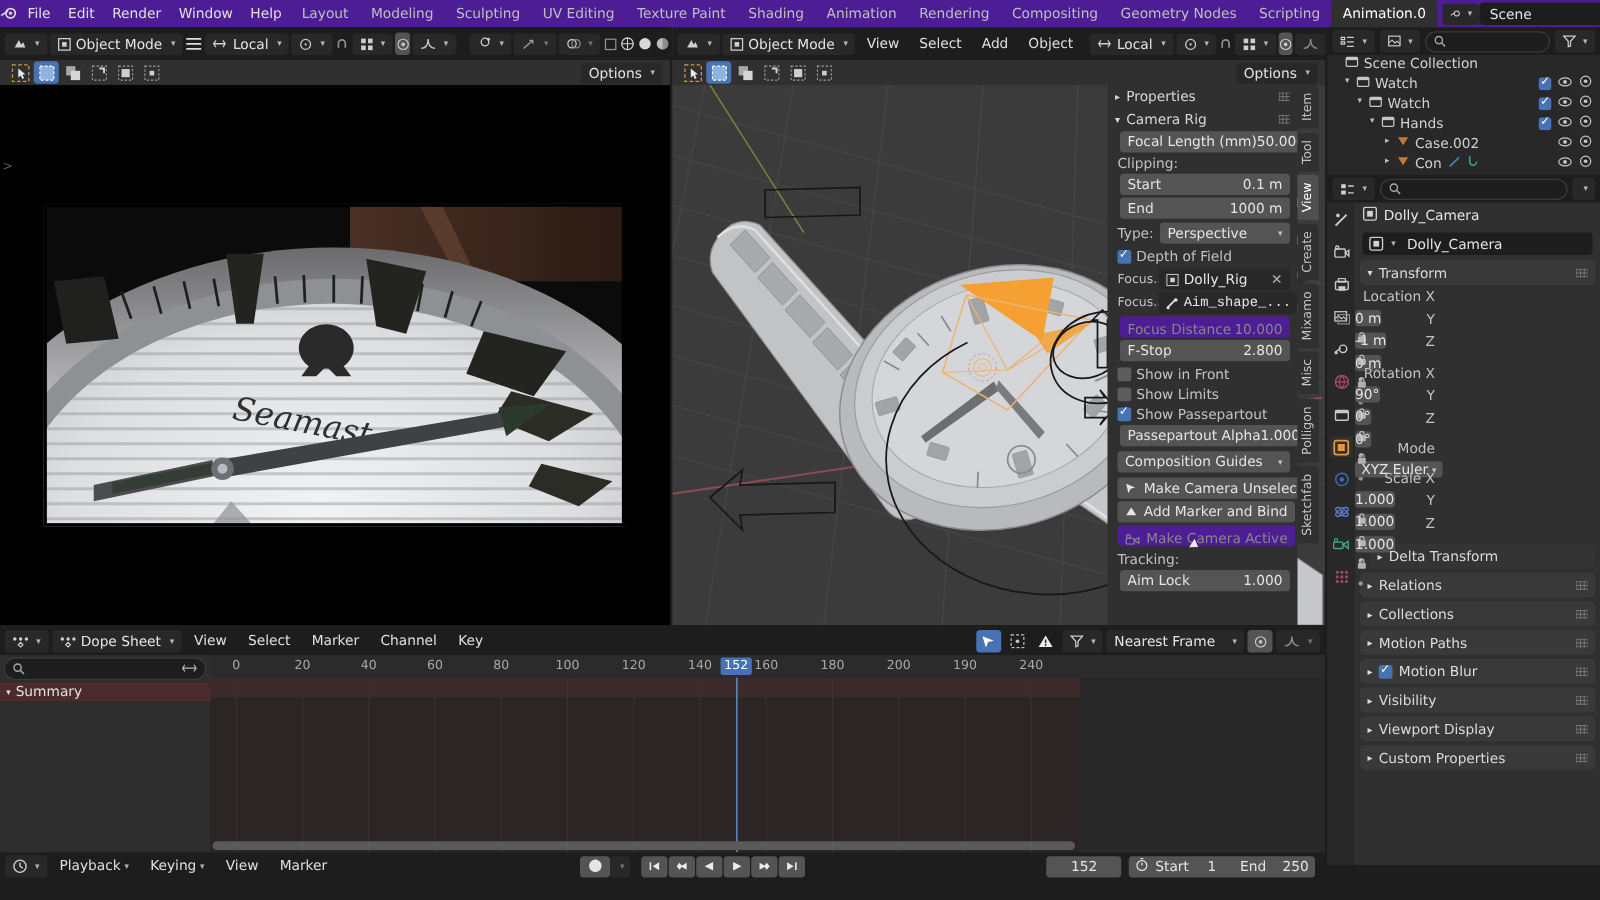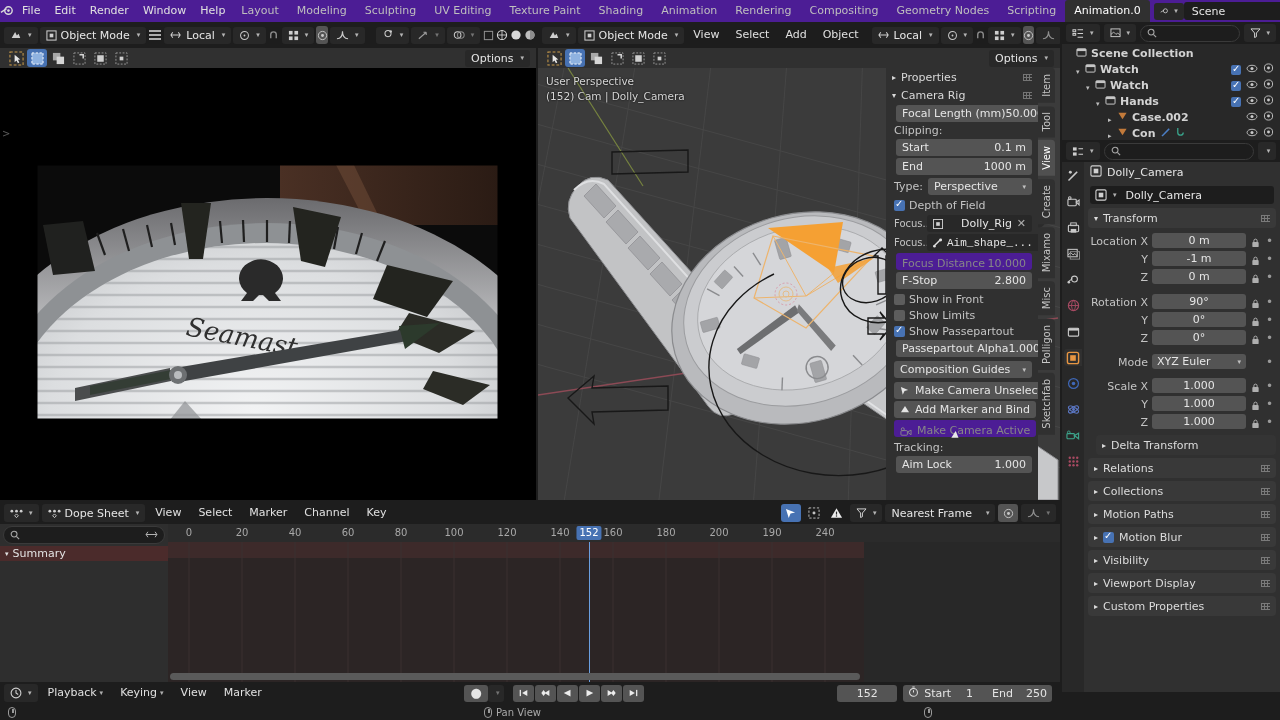--- a/index.html
+++ b/index.html
@@ -78,40 +78,40 @@
          flex:0 0 auto; }
   .chk.on { background:#4772b3; position:relative; }
   .chk.on:after { content:"✓"; position:absolute; left:1px; top:-2px; font-size:10px; color:#fff; }
 
   
   .outliner { position:absolute; left:1062px; top:22px; width:218px; height:118px; background:#282828; }
   .ol-header { height:22px; background:#1d1d1d; display:flex; align-items:center; gap:4px;
                padding:0 4px; }
   .ol-search { flex:1; height:17px; background:#1d1d1d; border-radius:9px; display:flex;
                align-items:center; padding:0 6px; gap:4px; border:1px solid #3a3a3a;}
-  .ol-row { height:16px; display:flex; align-items:flex-end; font-size:11px; color:#d2d2d2;
-            position:relative;font-weight:bold; }
+  .ol-row { height:16px; display:flex; align-items:flex-start; font-size:11px; color:#d2d2d2;
+            position:relative; }
   .ol-eye { display:flex; gap:5px; position:absolute; right:6px; align-items:center; }
 
   
   .props { position:absolute; left:1062px; top:140px; width:218px; height:552px; background:#303030; }
   .props-header { height:22px; background:#1d1d1d; display:flex; align-items:center; gap:4px;
                   padding:0 4px;}
   .props-tabs { position:absolute; left:0; top:22px; width:22px; bottom:0; background:#282828;
                 display:flex; flex-direction:column; align-items:center; padding-top:5px; gap:9px;}
   .ptab { width:18px; height:17px; display:flex; align-items:center; justify-content:center;
           border-radius:3px 0 0 3px; }
   .ptab.active { background:#303030; }
   .props-body { position:absolute; left:22px; top:22px; right:0; bottom:0; overflow:hidden; }
   .breadcrumb { display:flex; align-items:center; gap:5px; height:20px; padding:0 6px; font-size:11px;}
   .namefield { display:flex; align-items:center; gap:5px; height:18px; background:#1d1d1d;
                border-radius:3px; margin:4px 6px; padding:0 5px; }
   .panel-hdr { display:flex; align-items:center; gap:5px; height:20px; background:#393939;
                margin:3px 4px 0 4px; border-radius:4px; padding:0 6px; font-size:11px; color:#dcdcdc;}
-  .tf-row { display:flex; align-items:flex-end; height:17px; margin:1px 6px 1px 0; gap:4px; }
+  .tf-row { display:flex; align-items:flex-start; height:17px; margin:1px 6px 1px 0; gap:4px;flex-direction:column; }
   .tf-lab { width:64px; text-align:right; font-size:11px; color:#c3c3c3; }
   .tf-val { flex:1; height:15px; background:#545454; border-radius:3px; display:flex;
             align-items:center; justify-content:center; font-size:11px; }
   .lock { width:11px; opacity:.8; display:flex; justify-content:center;}
   .dot { width:9px; text-align:center; color:#9a9a9a; font-size:12px; }
 
   
   .dope { position:absolute; left:0; top:502px; width:1060px; height:180px; background:#282828; }
   .dope-header { height:22px; background:#1d1d1d; display:flex; align-items:center; gap:3px;
                  padding:0 4px; }
@@ -658,24 +658,20 @@
           <path d="M388 250 L404 250 L400 244 L416 258 L400 272 L404 266 L388 266 Z"></path>
           <path d="M330 250 L346 250 L342 244 L354 258 L342 272 L346 266 L330 266 Z"></path>
           <path d="M30 330 L56 308 L54 320 L130 318 L130 342 L54 344 L56 356 Z"></path>
           <ellipse cx="344" cy="218" rx="42" ry="36" transform="rotate(-18 344 218)"></ellipse>
           <ellipse cx="332" cy="212" rx="28" ry="22" transform="rotate(-18 332 212)"></ellipse>
           <path d="M236 206 a130 108 0 1 0 170 30"></path>
           <path d="M74 106 L150 104 L150 82 L74 84 Z"></path>
         </g>
       </svg>
 
-      <div class="vp-text" style="top:6px">
-        <div>User Perspective</div>
-        <div>(152) Cam | Dolly_Camera</div>
-      </div>
 
       <div class="gizmo">
         <svg width="60" height="60" viewBox="0 0 60 60" style="position:absolute">
           <path d="M30 38 L30 14" stroke="#5c7fb8" stroke-width="2"></path>
           <path d="M30 38 L11 28" stroke="#7d9442" stroke-width="2"></path>
           <path d="M30 38 L50 31" stroke="#b1545f" stroke-width="2"></path>
         </svg>
         <div class="gdot" style="left:23px;top:6px;background:#4a8fd4;color:#fff">Z</div>
         <div class="gdot" style="left:4px;top:21px;background:#a0c13a;color:#2a2a2a">Y</div>
         <div class="gdot" style="left:43px;top:24px;background:#d3485a;color:#fff">X</div>
@@ -754,21 +750,21 @@
             <span class="chev">▾</span>
         </div>
       </div>
       <div class="np-row" style="padding:3px 6px 2px 8px">
         <span class="chk on"></span>
         <span class="np-label">Depth of Field</span>
       </div>
       <div class="np-row" style="padding:1px 6px 1px 8px;gap:3px">
         <span class="np-label" style="width:30px;font-size:10px">Focus...</span>
         <div class="btn dark" style="flex:1;justify-content:space-between;gap:4px;">
-          <span style="display:flex;align-items:center;gap:18px;">
+          <span style="display:flex;align-items:center;gap:4px;">
             <svg width="10" height="10" viewBox="0 0 11 11">
                 <rect x="0.5" y="0.5" width="10" height="10" fill="none" stroke="#d0d0d0" stroke-width="1"></rect>
                 <rect x="3.5" y="3.5" width="4" height="4" fill="#d0d0d0"></rect>
               </svg>
             <span>Dolly_Rig</span>
           </span>
             <span style="opacity:.7">✕</span>
         </div>
       </div>
       <div class="np-row" style="padding:1px 6px 1px 8px;gap:3px">
@@ -1503,22 +1499,14 @@
             <circle cx="6" cy="7" r="4.3" fill="none" stroke="#e0e0e0" stroke-width="1.1"></circle>
             <path d="M6 4.5v2.5M4.7 1h2.6" stroke="#e0e0e0" stroke-width="1.1"></path>
           </svg></span>
       <span>Start</span>
       <span style="margin-left:10px">1</span>
       <span style="margin-left:14px">End</span>
       <span style="margin-left:8px">250</span>
     </div>
   </div>
 
-  <div class="statusbar">
-    <span class="mouse-ic"></span>
-    <span style="width:460px"></span>
-    <span class="mouse-ic"></span>
-    <span>Pan View</span>
-    <span style="width:375px"></span>
-    <span class="mouse-ic"></span>
-  </div>
 
 </div>
 
 </body></html>

